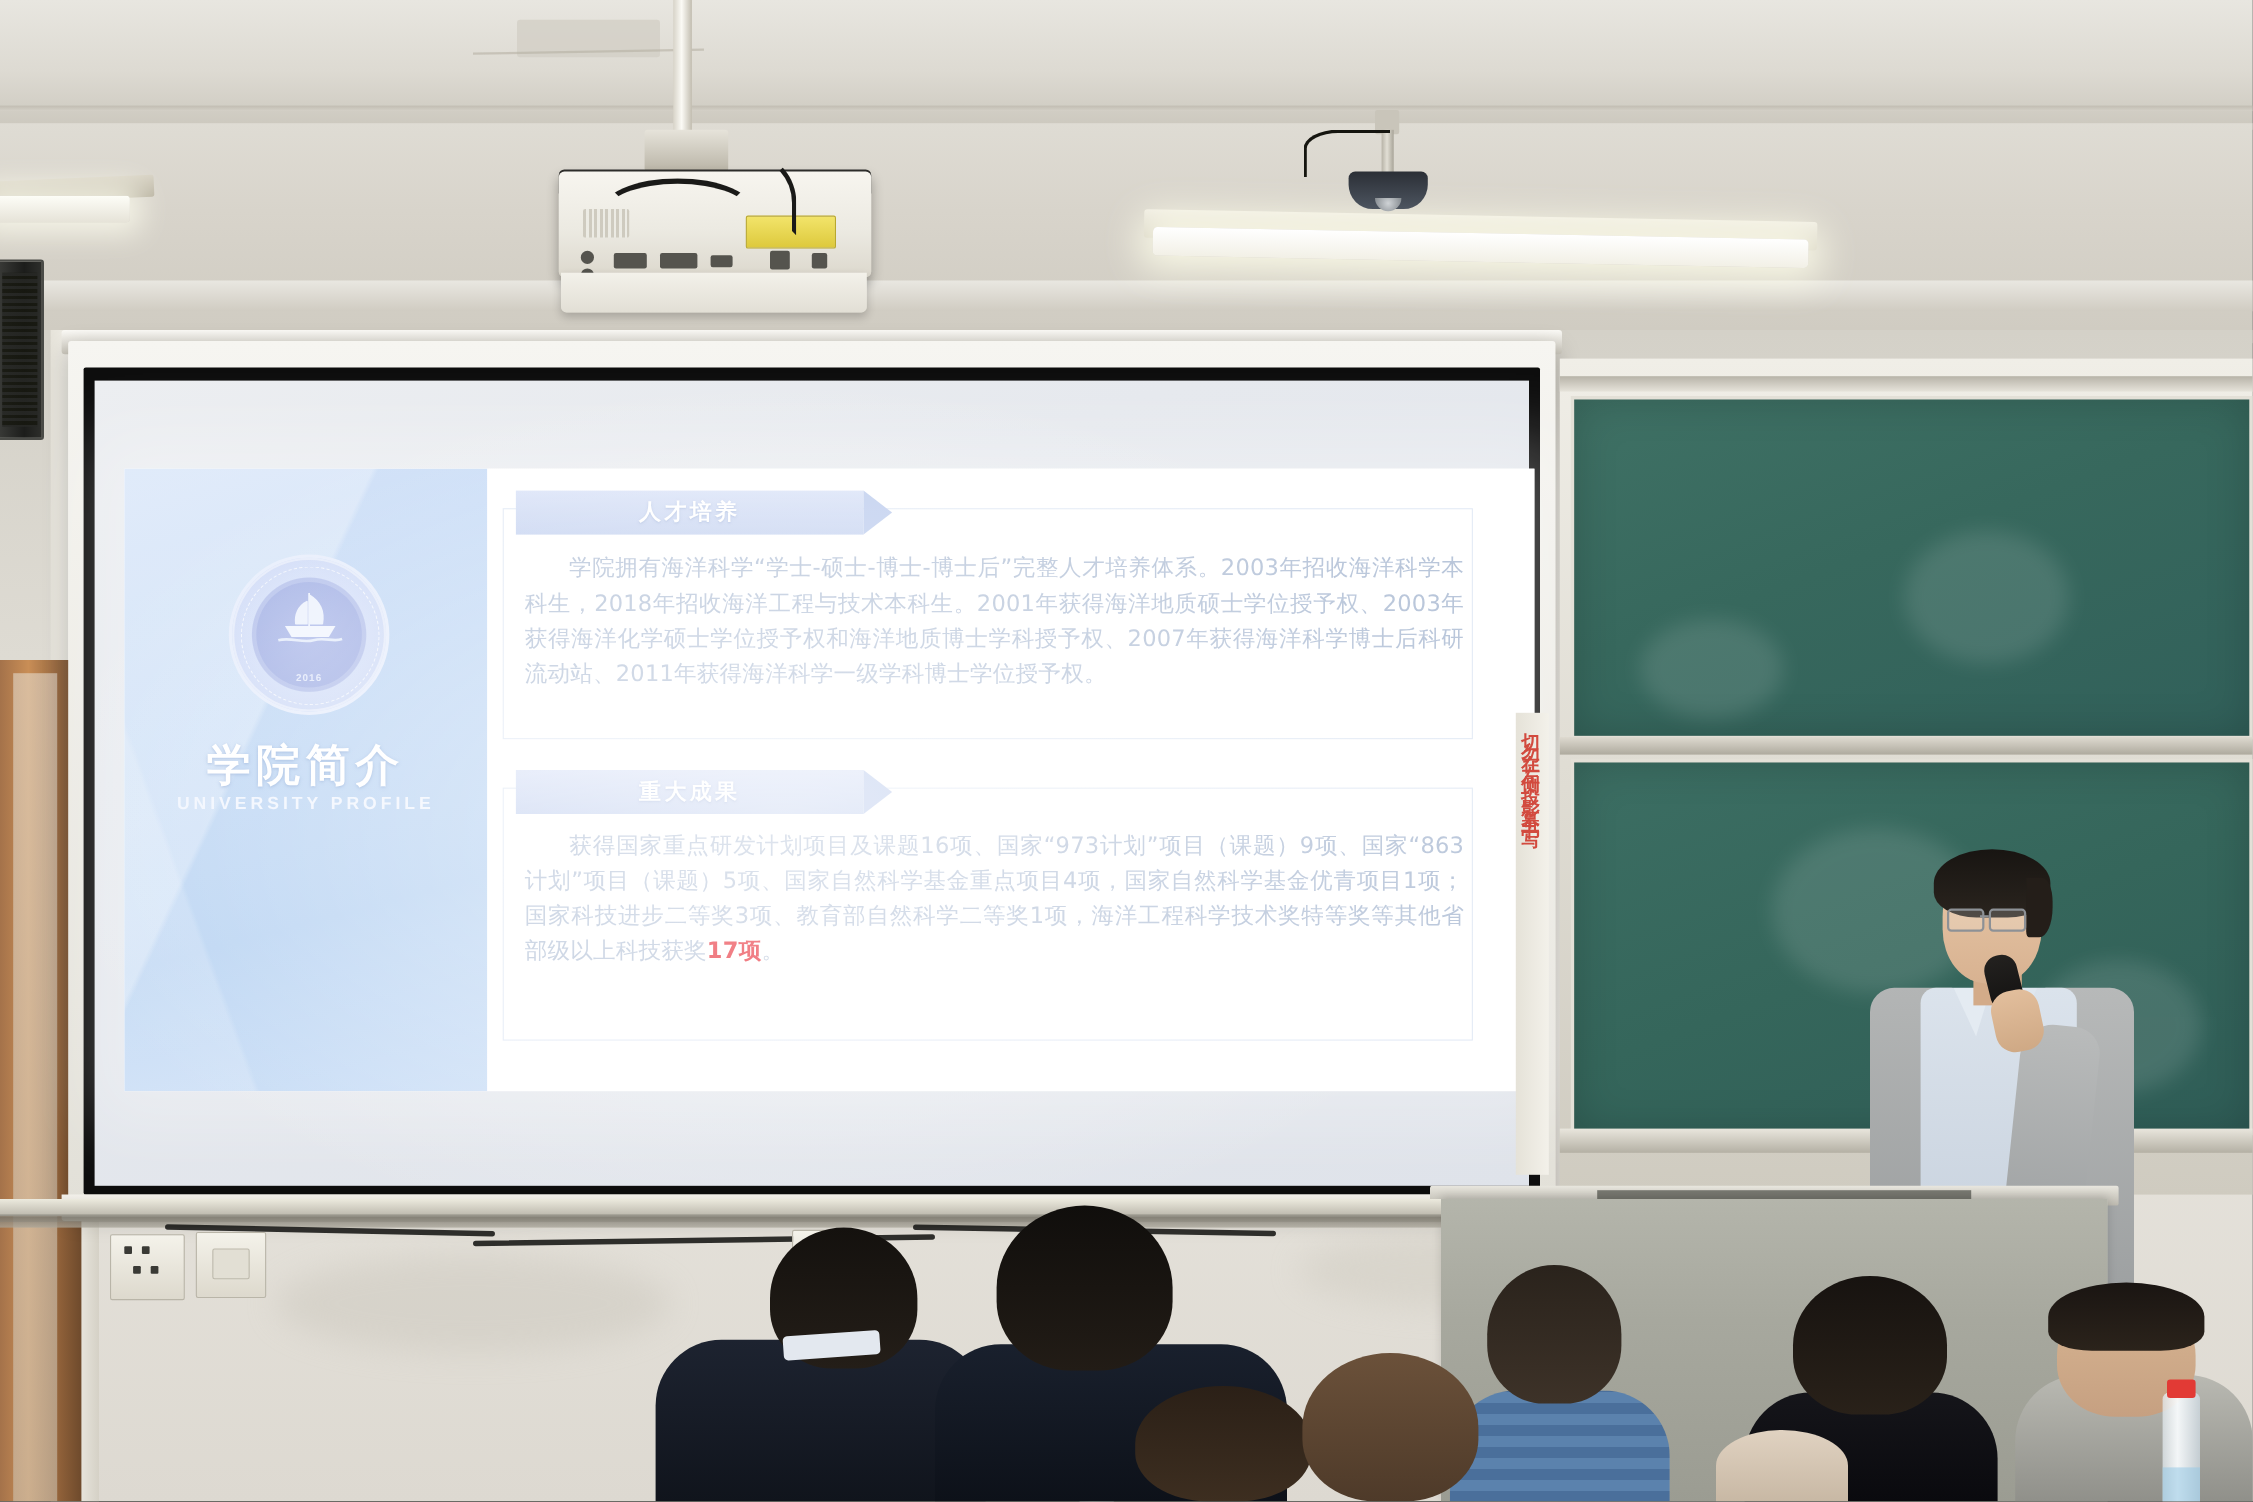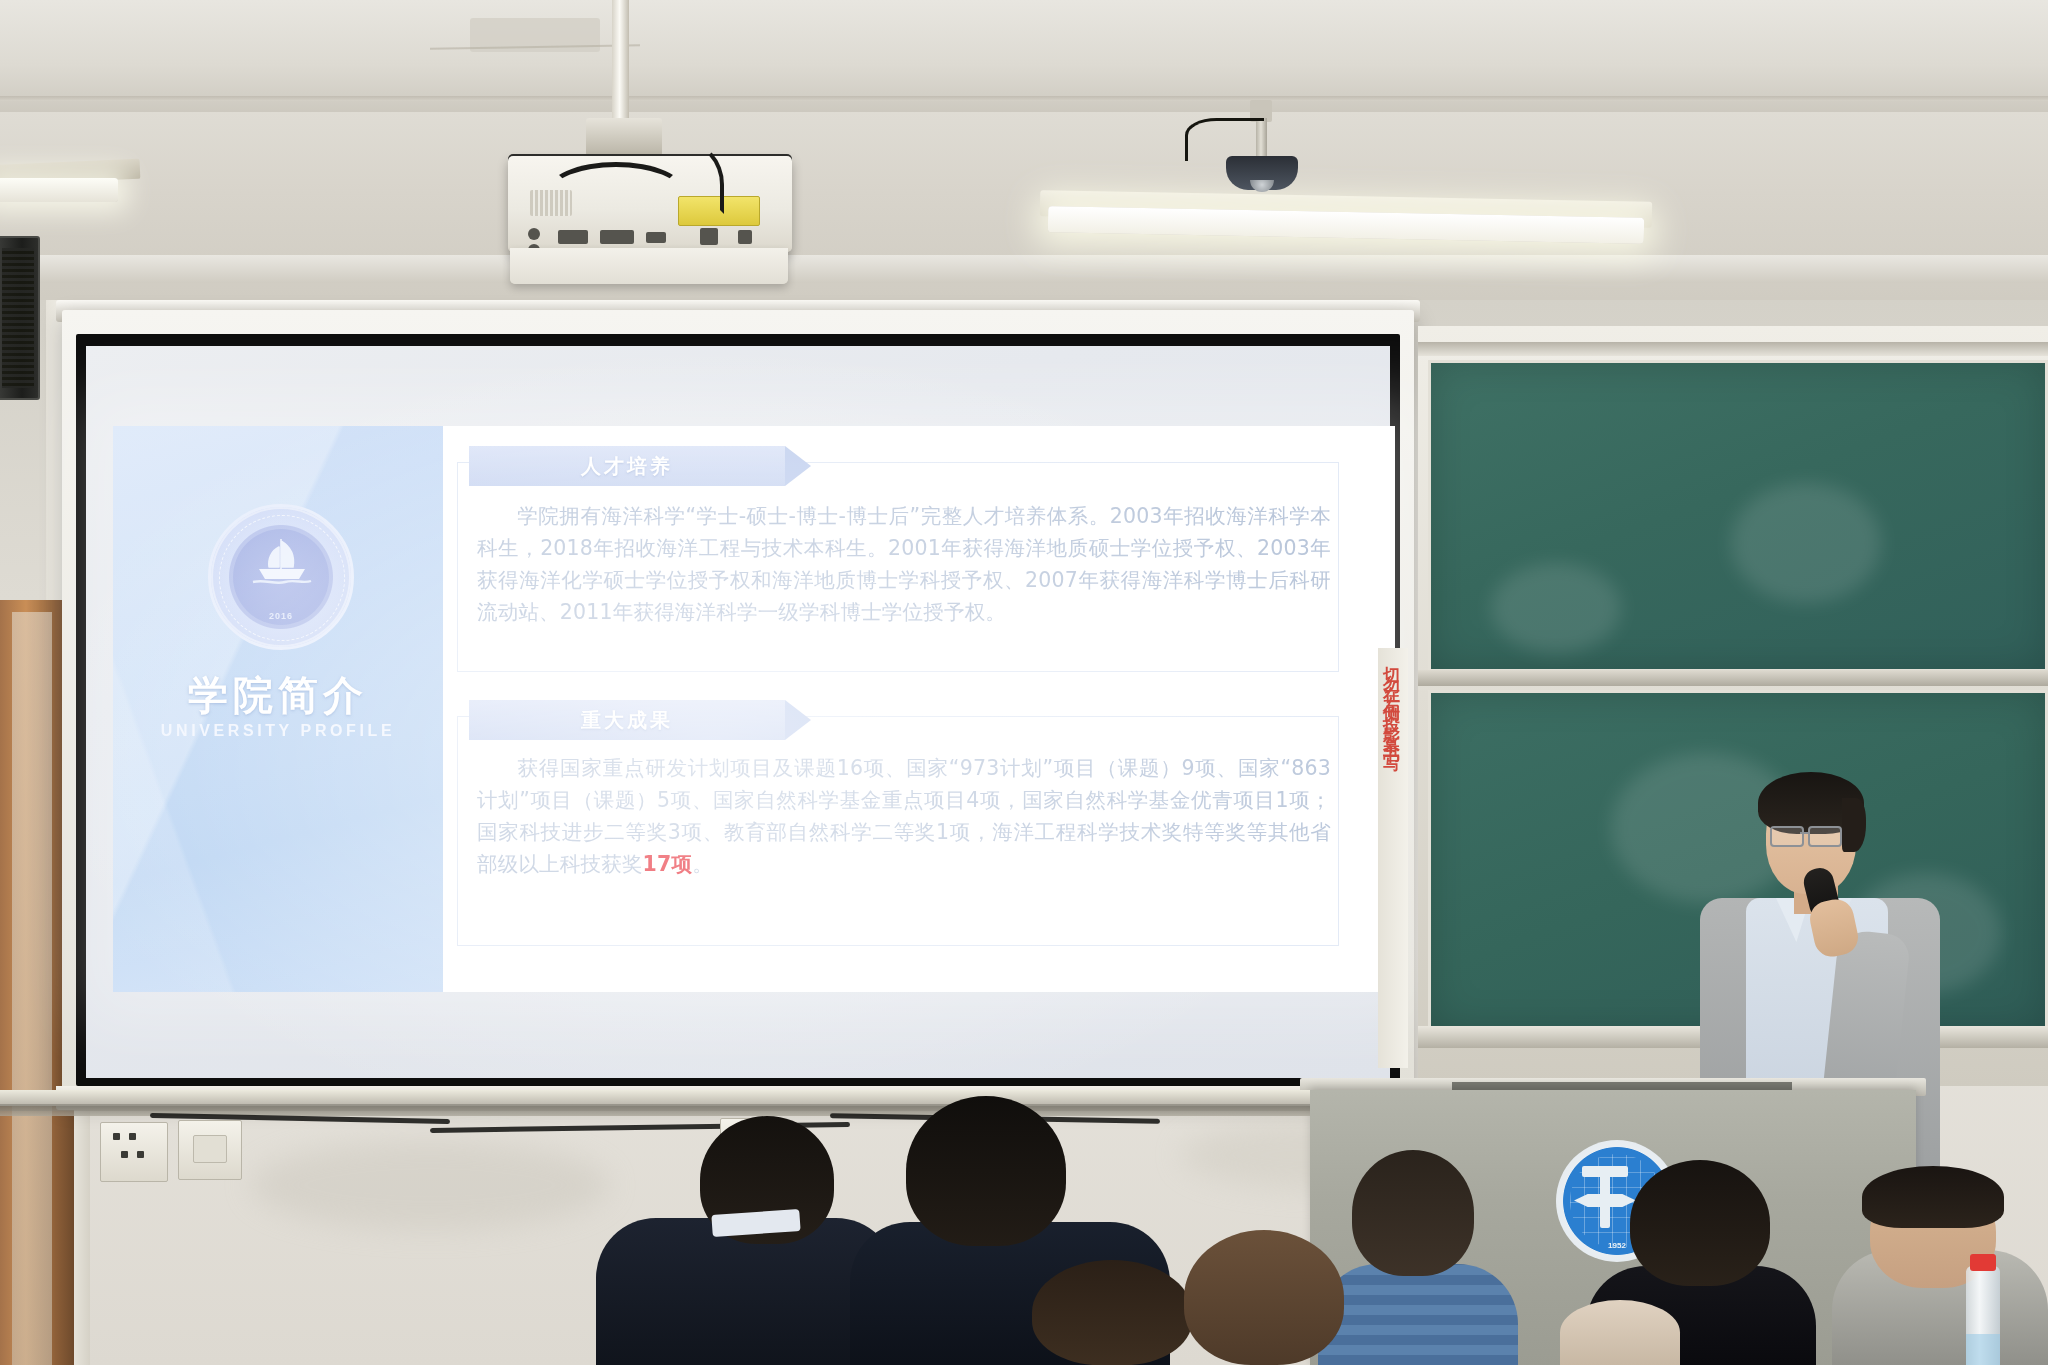--- a/index.html
+++ b/index.html
@@ -380,27 +380,20 @@
     <div class="pr-glass pr-glass-r"></div>
     <div class="pr-glass-bridge"></div>
     <div class="pr-arm"></div>
     <div class="pr-mic"></div>
     <div class="pr-hand"></div>
   </div>
 
   <div class="podium-top"></div>
   <div class="podium-dark"></div>
   <div class="podium"></div>
-  <div class="cug-emblem">
-    <div class="cug-globe"></div>
-    <div class="cug-head"></div>
-    <div class="cug-hammer"></div>
-    <div class="cug-anvil"></div>
-    <div class="cug-year">1952</div>
-  </div>
 
   <div class="ledge"></div>
   <div class="conduit"></div>
   <div class="ledge2"></div>
   <div class="wire" style="left:150px;top:1116px;width:300px;transform:rotate(1.2deg);"></div>
   <div class="wire" style="left:430px;top:1125px;width:420px;transform:rotate(-0.8deg);"></div>
   <div class="wire" style="left:830px;top:1116px;width:330px;transform:rotate(1deg);"></div>
   <div class="outlet" style="left:100px;top:1122px;width:66px;height:58px;">
     <div class="outlet-hole" style="left:12px;top:10px;"></div>
     <div class="outlet-hole" style="left:28px;top:10px;"></div>

